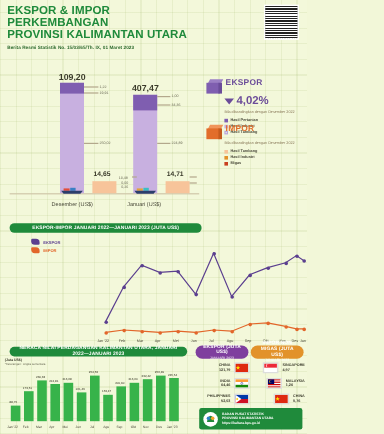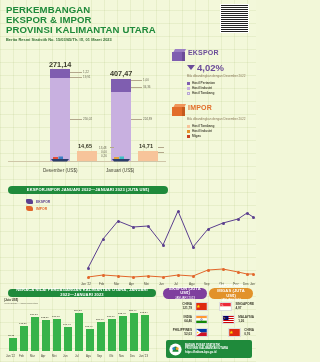--- a/index.html
+++ b/index.html
@@ -29,21 +29,21 @@
   }
   #qr {
     position: absolute; right: 7px; top: 4px; width: 29px; height: 29px;
     background:
       repeating-linear-gradient(0deg,#222 0 1px,#fff 1px 2px),
       repeating-linear-gradient(90deg,#222 0 1px,#fff 1px 2px);
     background-color: #fff; border: 1px solid #fff;
   }
   
   .statcard { position: absolute; left: 172px; width: 82px; }
-  #card-ekspor { top: 49px; }
+  #card-ekspor { top: 66px; }
   #card-impor  { top: 104px; }
   .sc-top { display: flex; align-items: flex-start; gap: 3px; }
   .box3d { width: 13px; height: 12px; position: relative; flex: none; }
   .box3d .top  { position:absolute; left:2px; top:0; width:11px; height:4px;
                  transform: skewX(-28deg); }
   .box3d .face { position:absolute; left:0; top:3px; width:11px; height:9px; }
   .box3d .side { position:absolute; left:10px; top:3px; width:3px; height:9px; }
   .e-top{background:#9b7fc4;} .e-face{background:#7f5eb0;} .e-side{background:#6b4c99;}
   .i-top{background:#f0955a;} .i-face{background:#e26d2a;} .i-side{background:#c55a1d;}
   .sc-title { font-size: 7px; font-weight: bold; letter-spacing: .2px; }
@@ -116,22 +116,22 @@
   }
   #bps-logo { width: 13px; height: 13px; flex: none; position: relative; }
   .ftxt { font-size: 2.8px; color: #fff; font-weight: bold; line-height: 3.4px; }
 </style>
 </head>
 <body>
 
 <div id="page">
 
   <div id="header">
+    <div class="h-line">EKSPOR &amp; IMPOR</div>
     <div class="h-line">PERKEMBANGAN</div>
-    <div class="h-line">EKSPOR &amp; IMPOR</div>
     <div class="h-line">PROVINSI KALIMANTAN UTARA</div>
     <div id="subtitle">Berita Resmi Statistik No. 15/03/65/Th. IX, 01 Maret 2023</div>
   </div>
   <div id="qr"></div>
 
   <div class="statcard" id="card-ekspor">
     <div class="sc-top">
       <div class="box3d">
         <div class="top e-top"></div>
           <div class="face e-face"></div>
@@ -184,21 +184,21 @@
       <div class="lg-row">
           <span class="lg-sw" style="background:#c9401f"></span>
           <span>Migas</span>
         </div>
     </div>
   </div>
 
   <div id="mainchart">
     <div id="axisline"></div>
 
-    <div class="bigval" style="left:49px; top:5px;">271,14</div>
+    <div class="bigval" style="left:49px; top:5px;">109,20</div>
     <div class="bar bar-exp" style="left:50px; width:20px; height:92px; bottom:14px;"></div>
     <div class="leader" style="left:70px; top:17px; width:12px;"></div>
     <div class="smallval" style="left:83px; top:15px;">1,22</div>
     <div class="leader" style="left:70px; top:22px; width:12px;"></div>
     <div class="smallval" style="left:83px; top:20px;">19,91</div>
     <div class="leader" style="left:70px; top:64px; width:12px;"></div>
     <div class="smallval" style="left:83px; top:62px;">250,02</div>
 
     <div class="bigval" style="left:78px; top:88px; font-size:5.6px;">14,65</div>
     <div class="bar bar-imp" style="left:77px; width:20px; height:10px; bottom:14px;"></div>

